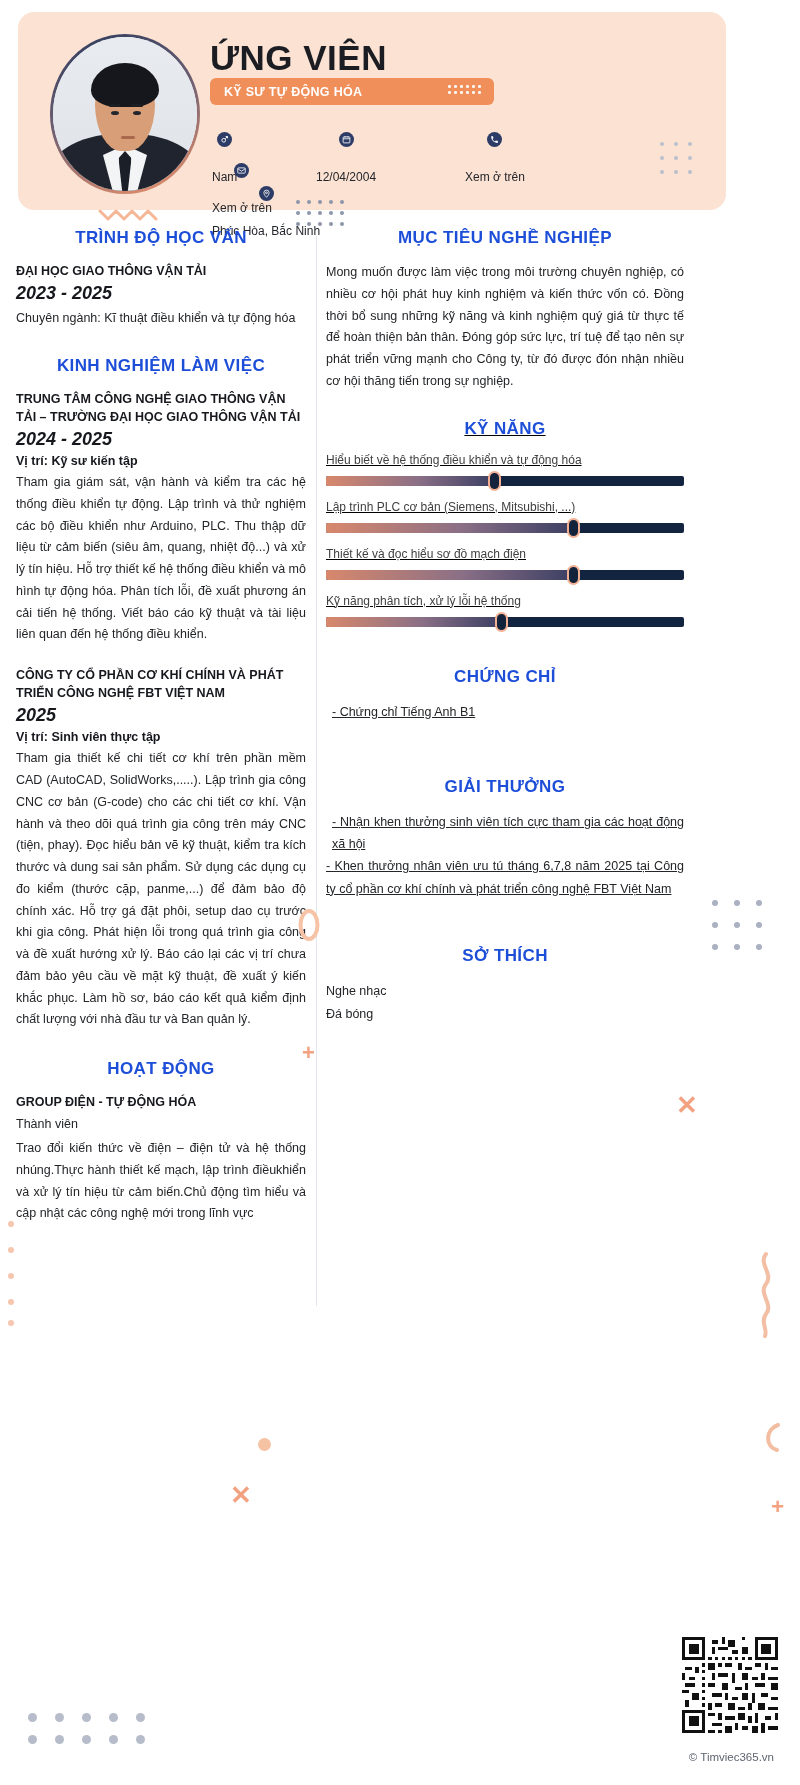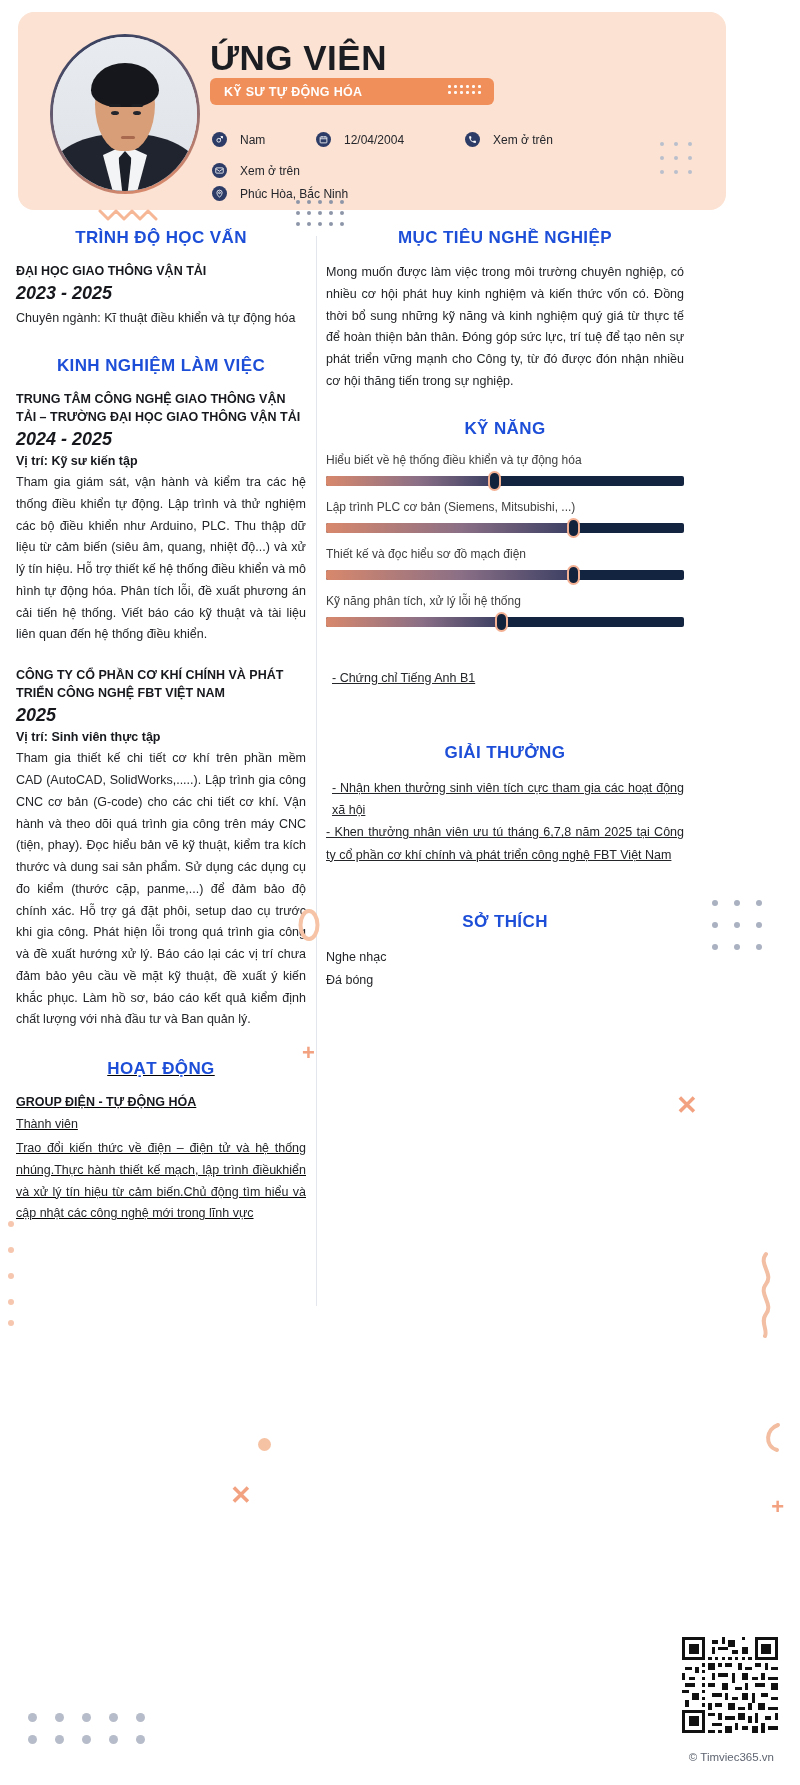--- a/index.html
+++ b/index.html
@@ -125,23 +125,24 @@
   }
   .pill-dots i {
     width: 2.6px; height: 2.6px; border-radius: 50%;
     background: #ffffff; opacity: .95; display:block;
   }
 
   .contact-row {
     position: absolute;
     display: flex;
     align-items: center;
-    gap: 13px;
+    gap: 23px;
     font-size: 12px;
     color: #24262c;
+    flex-direction: column;
   }
   .c-gender { left: 194px; top: 120px; }
   .c-dob    { left: 298px; top: 120px; }
   .c-phone  { left: 447px; top: 120px; }
   .c-mail   { left: 194px; top: 151px; }
   .c-addr   { left: 194px; top: 174px; }
 
   .ico {
     width: 15px; height: 15px; border-radius: 50%;
     background: #2d3c66;
@@ -451,37 +452,37 @@
       </div>
 
       <div>
         <div class="item-title">CÔNG TY CỔ PHẦN CƠ KHÍ CHÍNH VÀ PHÁT TRIỂN CÔNG NGHỆ FBT VIỆT NAM</div>
         <div class="item-date">2025</div>
         <div class="item-pos">Vị trí: Sinh viên thực tập</div>
         <div class="para">Tham gia thiết kế chi tiết cơ khí trên phần mềm CAD (AutoCAD, SolidWorks,.....). Lập trình gia công CNC cơ bản (G-code) cho các chi tiết cơ khí. Vận hành và theo dõi quá trình gia công trên máy CNC (tiện, phay). Đọc hiểu bản vẽ kỹ thuật, kiểm tra kích thước và dung sai sản phẩm. Sử dụng các dụng cụ đo kiểm (thước cặp, panme,...) để đảm bảo độ chính xác. Hỗ trợ gá đặt phôi, setup dao cụ trước khi gia công. Phát hiện lỗi trong quá trình gia công và đề xuất hướng xử lý. Báo cáo lại các vị trí chưa đảm bảo yêu cầu về mặt kỹ thuật, đề xuất ý kiến khắc phục. Làm hồ sơ, báo cáo kết quả kiểm định chất lượng với nhà đầu tư và Ban quản lý.</div>
       </div>
     </div>
 
-    <div class="sec" style="margin-top:28px;text-decoration:underline;">
+    <div class="sec" style="margin-top:28px;">
       <div class="sec-title">HOẠT ĐỘNG</div>
       <div class="item-title">GROUP ĐIỆN - TỰ ĐỘNG HÓA</div>
       <div class="para left" style="margin-bottom:2px;">Thành viên</div>
       <div class="para">Trao đổi kiến thức về điện – điện tử và hệ thống nhúng.Thực hành thiết kế mạch, lập trình điềukhiển và xử lý tín hiệu từ cảm biến.Chủ động tìm hiểu và cập nhật các công nghệ mới trong lĩnh vực</div>
     </div>
 
   </div>
 
   <div class="col-right">
 
     <div class="sec">
       <div class="sec-title">MỤC TIÊU NGHỀ NGHIỆP</div>
       <div class="para">Mong muốn được làm việc trong môi trường chuyên nghiệp, có nhiều cơ hội phát huy kinh nghiệm và kiến thức vốn có. Đồng thời bổ sung những kỹ năng và kinh nghiệm quý giá từ thực tế để hoàn thiện bản thân. Đóng góp sức lực, trí tuệ để tạo nên sự phát triển vững mạnh cho Công ty, từ đó được đón nhận nhiều cơ hội thăng tiến trong sự nghiệp.</div>
     </div>
 
-    <div class="sec" style="">
+    <div class="sec" style="text-decoration:underline;">
       <div class="sec-title">KỸ NĂNG</div>
 
       <div class="skill">
         <div class="skill-label">Hiểu biết về hệ thống điều khiển và tự động hóa</div>
         <div class="skill-track">
           <div class="skill-fill" style="width:47%"></div>
           <div class="skill-knob" style="left:47%"></div>
         </div>
       </div>
 
@@ -504,20 +505,21 @@
       <div class="skill">
         <div class="skill-label">Kỹ năng phân tích, xử lý lỗi hệ thống</div>
         <div class="skill-track">
           <div class="skill-fill" style="width:49%"></div>
           <div class="skill-knob" style="left:49%"></div>
         </div>
       </div>
     </div>
 
     <div class="sec" style="margin-top:40px;">
+      <div class="sec-title">CHỨNG CHỈ</div>
       <div class="bullet-line" style="padding-left:6px;">- Chứng chỉ Tiếng Anh B1</div>
     </div>
 
     <div class="sec" style="margin-top:54px;">
       <div class="sec-title">GIẢI THƯỞNG</div>
       <div class="bullet-line" style="padding-left:6px;">- Nhận khen thưởng sinh viên tích cực tham gia các hoạt động xã hội</div>
       <div class="bullet-line">- Khen thưởng nhân viên ưu tú tháng 6,7,8 năm 2025 tại Công ty cổ phần cơ khí chính và phát triển công nghệ FBT Việt Nam</div>
     </div>
 
     <div class="sec" style="margin-top:46px;">

